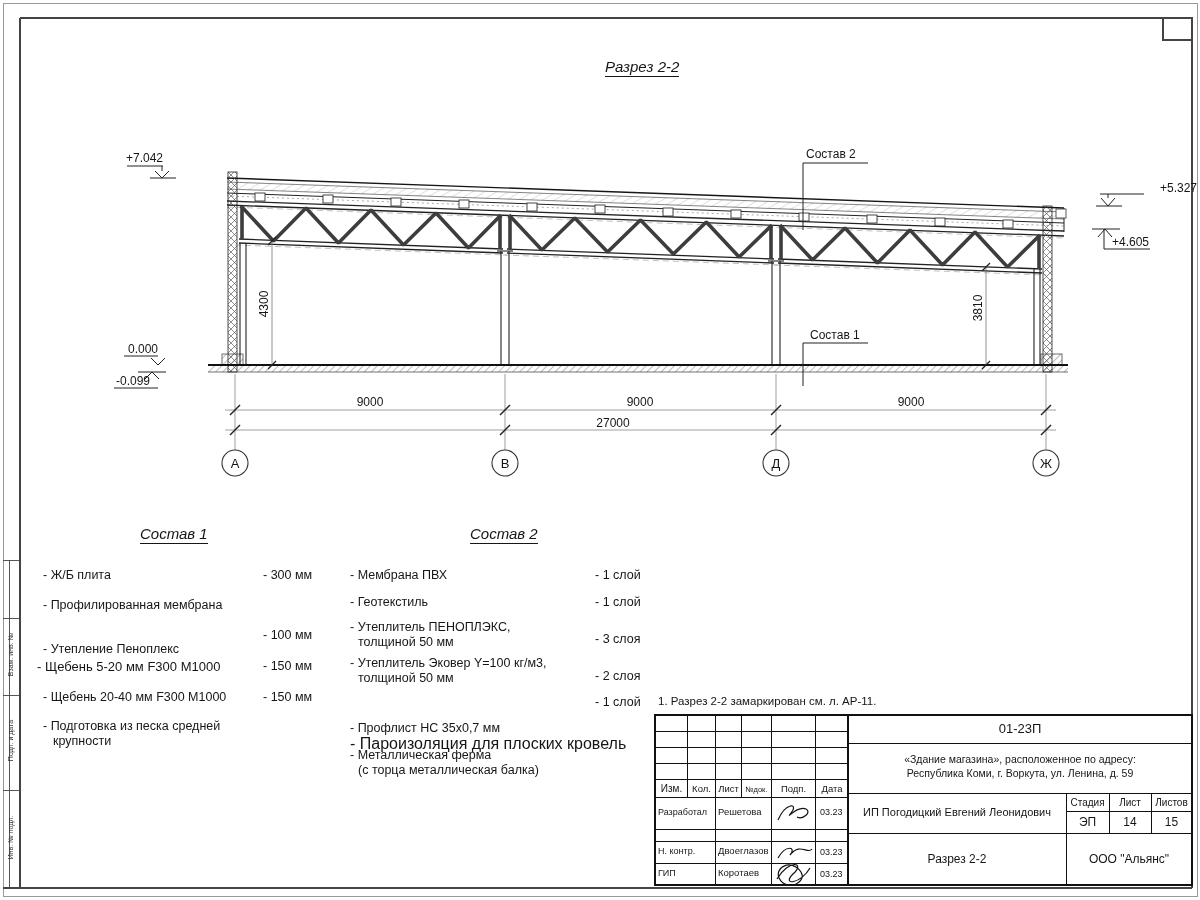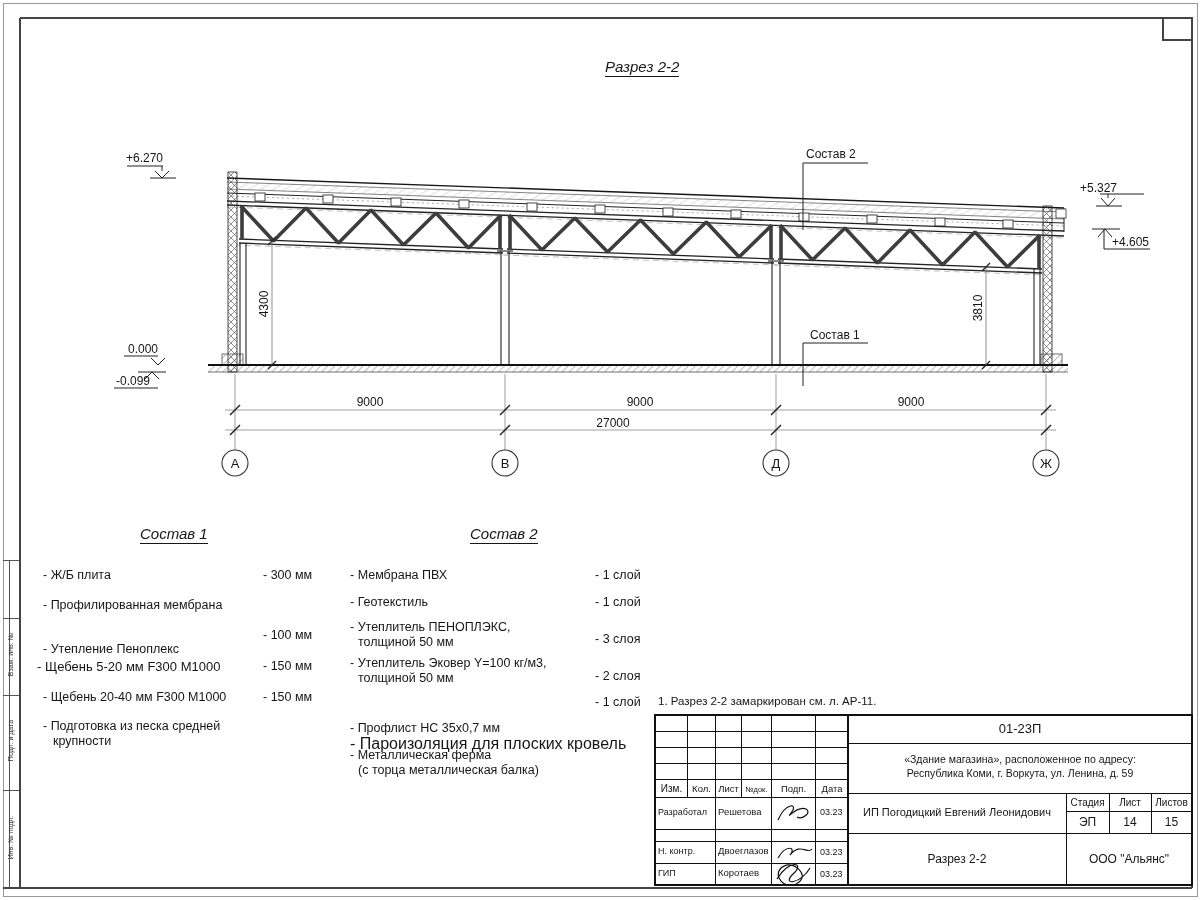--- a/index.html
+++ b/index.html
@@ -198,22 +198,22 @@
 
   <g stroke="#111" stroke-width="1.2" fill="none">
     <path d="M778,820 C786,802 799,803 791,813 C785,821 797,805 806,809 C812,812 803,820 797,817"></path>
     <path d="M778,858 C786,844 797,847 790,855 C800,842 808,855 812,849"></path>
     <path d="M777,879 C789,859 806,862 793,874 C781,886 801,884 810,868 M781,881 C771,869 791,857 801,872 C807,882 789,891 781,881"></path>
   </g>
 </svg>
 
 <div class="t it hu" style="left:605px;top:58px;font-size:15px;">Разрез 2-2</div>
 
-<div class="t" style="left:126px;top:151px;font-size:12px;">+6.270</div>
-<div class="t" style="left:1080px;top:181px;font-size:12px;">+5.327</div>
+<div class="t" style="left:126px;top:151px;font-size:12px;">+7.042</div>
+<div class="t" style="left:1160px;top:181px;font-size:12px;">+5.327</div>
 <div class="t" style="left:1112px;top:235px;font-size:12px;">+4.605</div>
 <div class="t" style="left:128px;top:342px;font-size:12px;">0.000</div>
 <div class="t" style="left:116px;top:374px;font-size:12px;">-0.099</div>
 
 <div class="t" style="left:806px;top:147px;font-size:12px;">Состав 2</div>
 <div class="t" style="left:810px;top:328px;font-size:12px;">Состав 1</div>
 
 <div class="t c" style="left:340px;top:395px;width:60px;font-size:12px;">9000</div>
 <div class="t c" style="left:610px;top:395px;width:60px;font-size:12px;">9000</div>
 <div class="t c" style="left:881px;top:395px;width:60px;font-size:12px;">9000</div>

